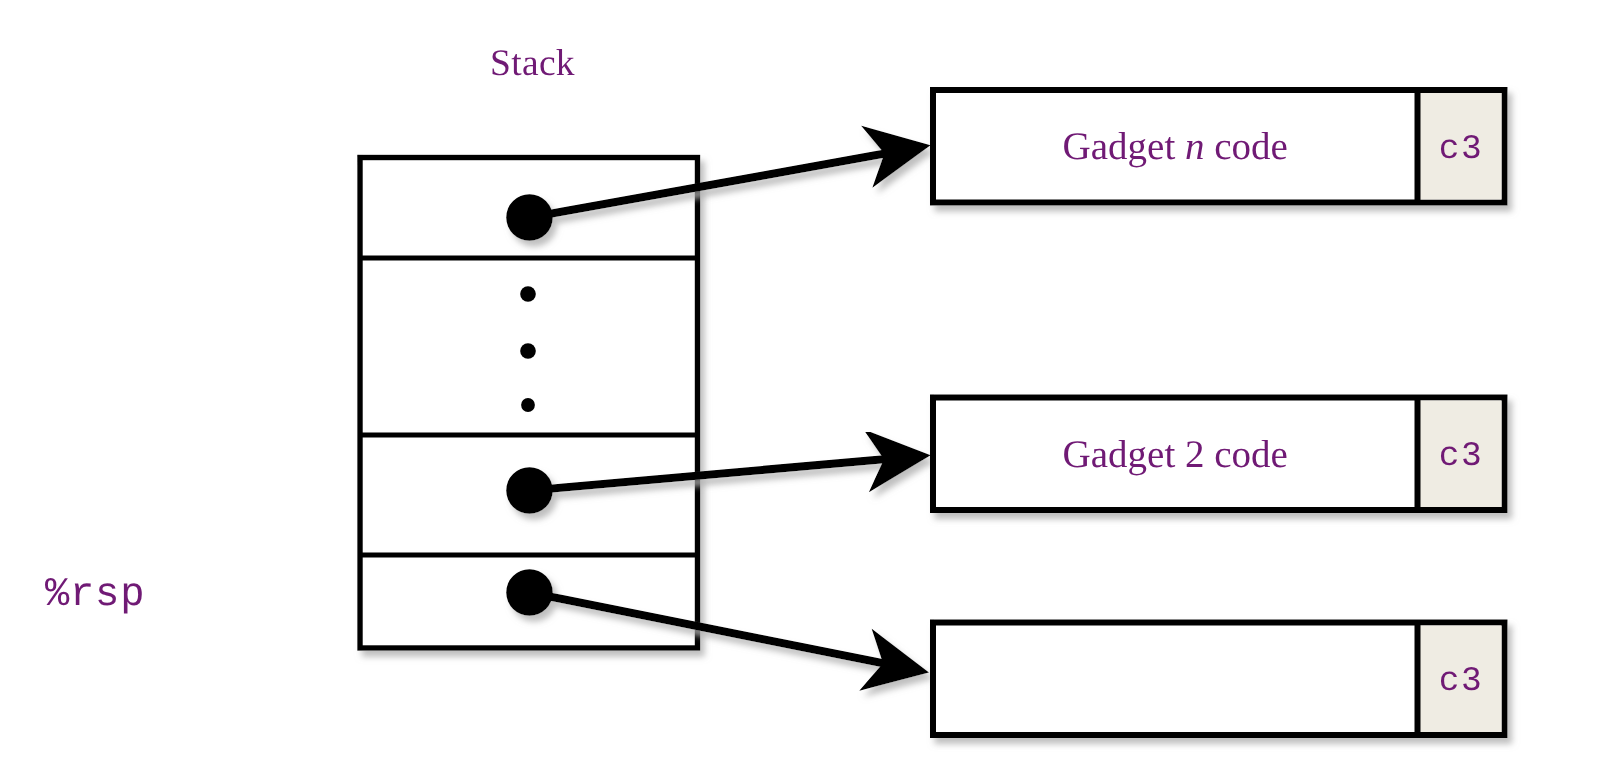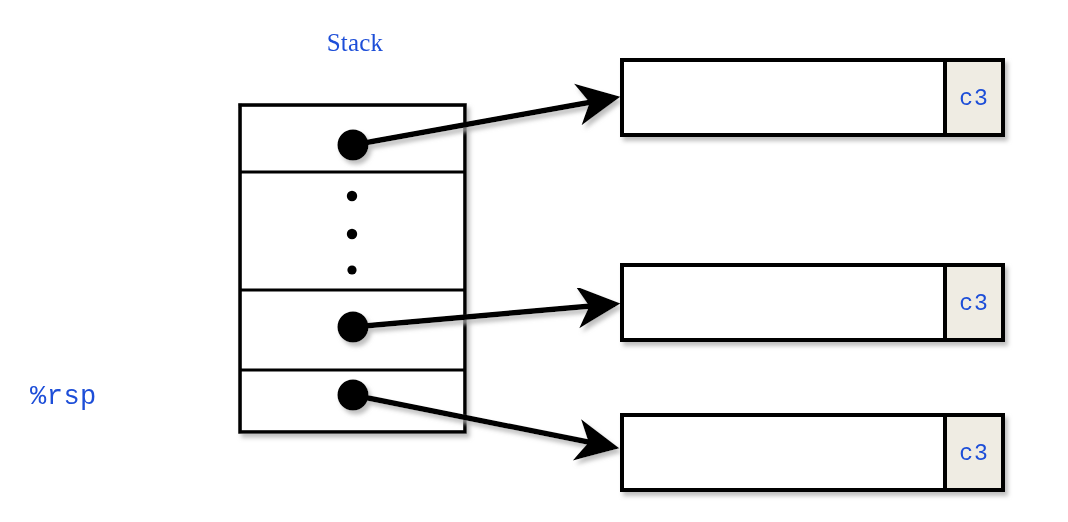--- a/index.html
+++ b/index.html
@@ -18,21 +18,21 @@
   #vector-layer {
     position: absolute;
     left: 0;
     top: 0;
     width: 1068px;
     height: 522px;
   }
   .txt {
     position: absolute;
     white-space: nowrap;
-    color: #1d4ed8;
+    color: #701a75;
   }
   .stack-title {
     font-family: "Liberation Serif", serif;
     font-size: 25px;
     left: 0;
     top: 29px;
     width: 710px;
     text-align: center;
     letter-spacing: .2px;
   }
@@ -131,19 +131,25 @@
       <rect x="622" y="415" width="381" height="75" fill="#ffffff" stroke="#000000" stroke-width="4"></rect>
       <rect x="945" y="417" width="56" height="71" fill="#efece3" stroke="none"></rect>
       <line x1="945" y1="415" x2="945" y2="490" stroke="#000000" stroke-width="4"></line>
     </g>
   </svg>
 
   <div class="txt stack-title">Stack</div>
 
   <div class="txt rsp-label">%rsp</div>
 
+  <div class="txt gadget-label g1">
+    <span>Gadget </span><span class="ital">n</span><span> code</span>
+  </div>
   <div class="txt c3-label c1">c3</div>
 
+  <div class="txt gadget-label g2">
+    <span>Gadget </span><span>2</span><span> code</span>
+  </div>
   <div class="txt c3-label c2">c3</div>
 
   <div class="txt c3-label c3">c3</div>
 
 </div>
 
 </body></html>

